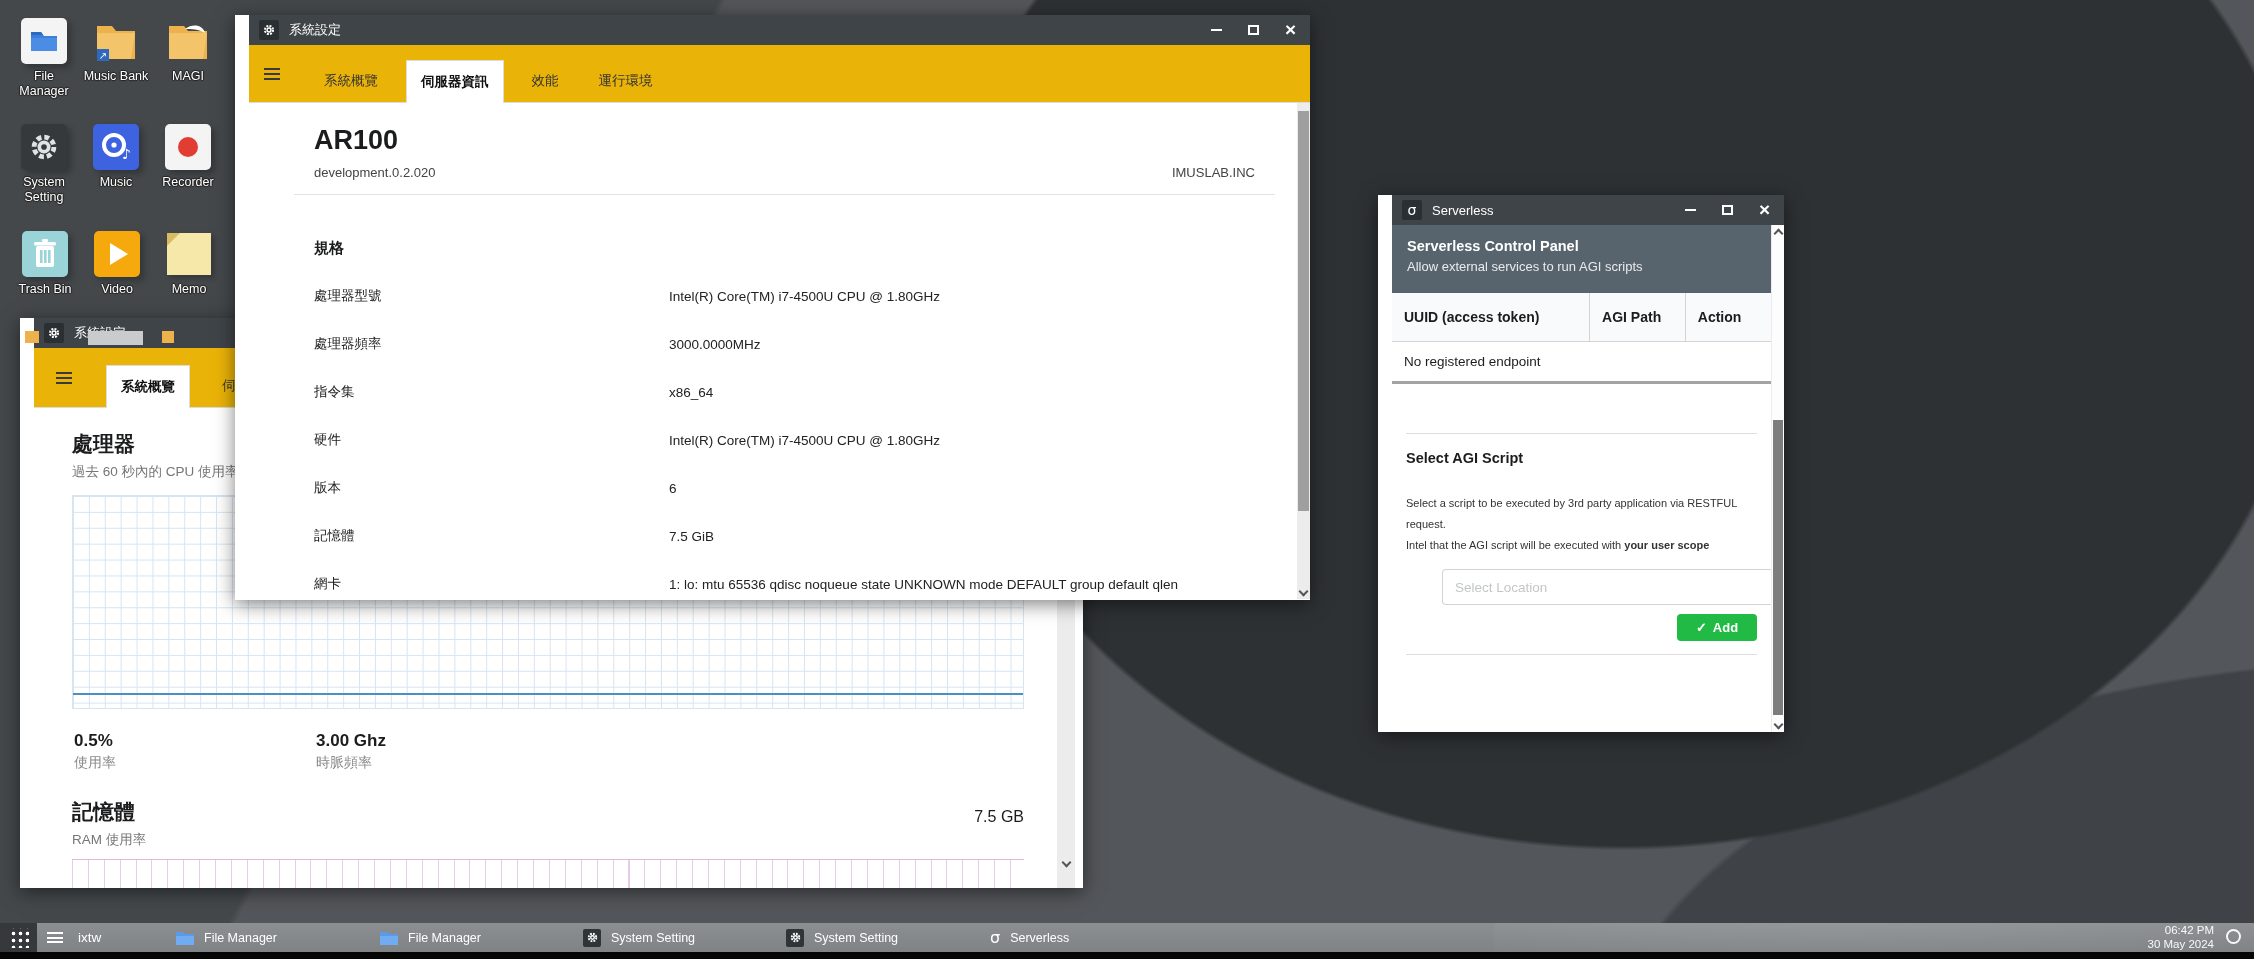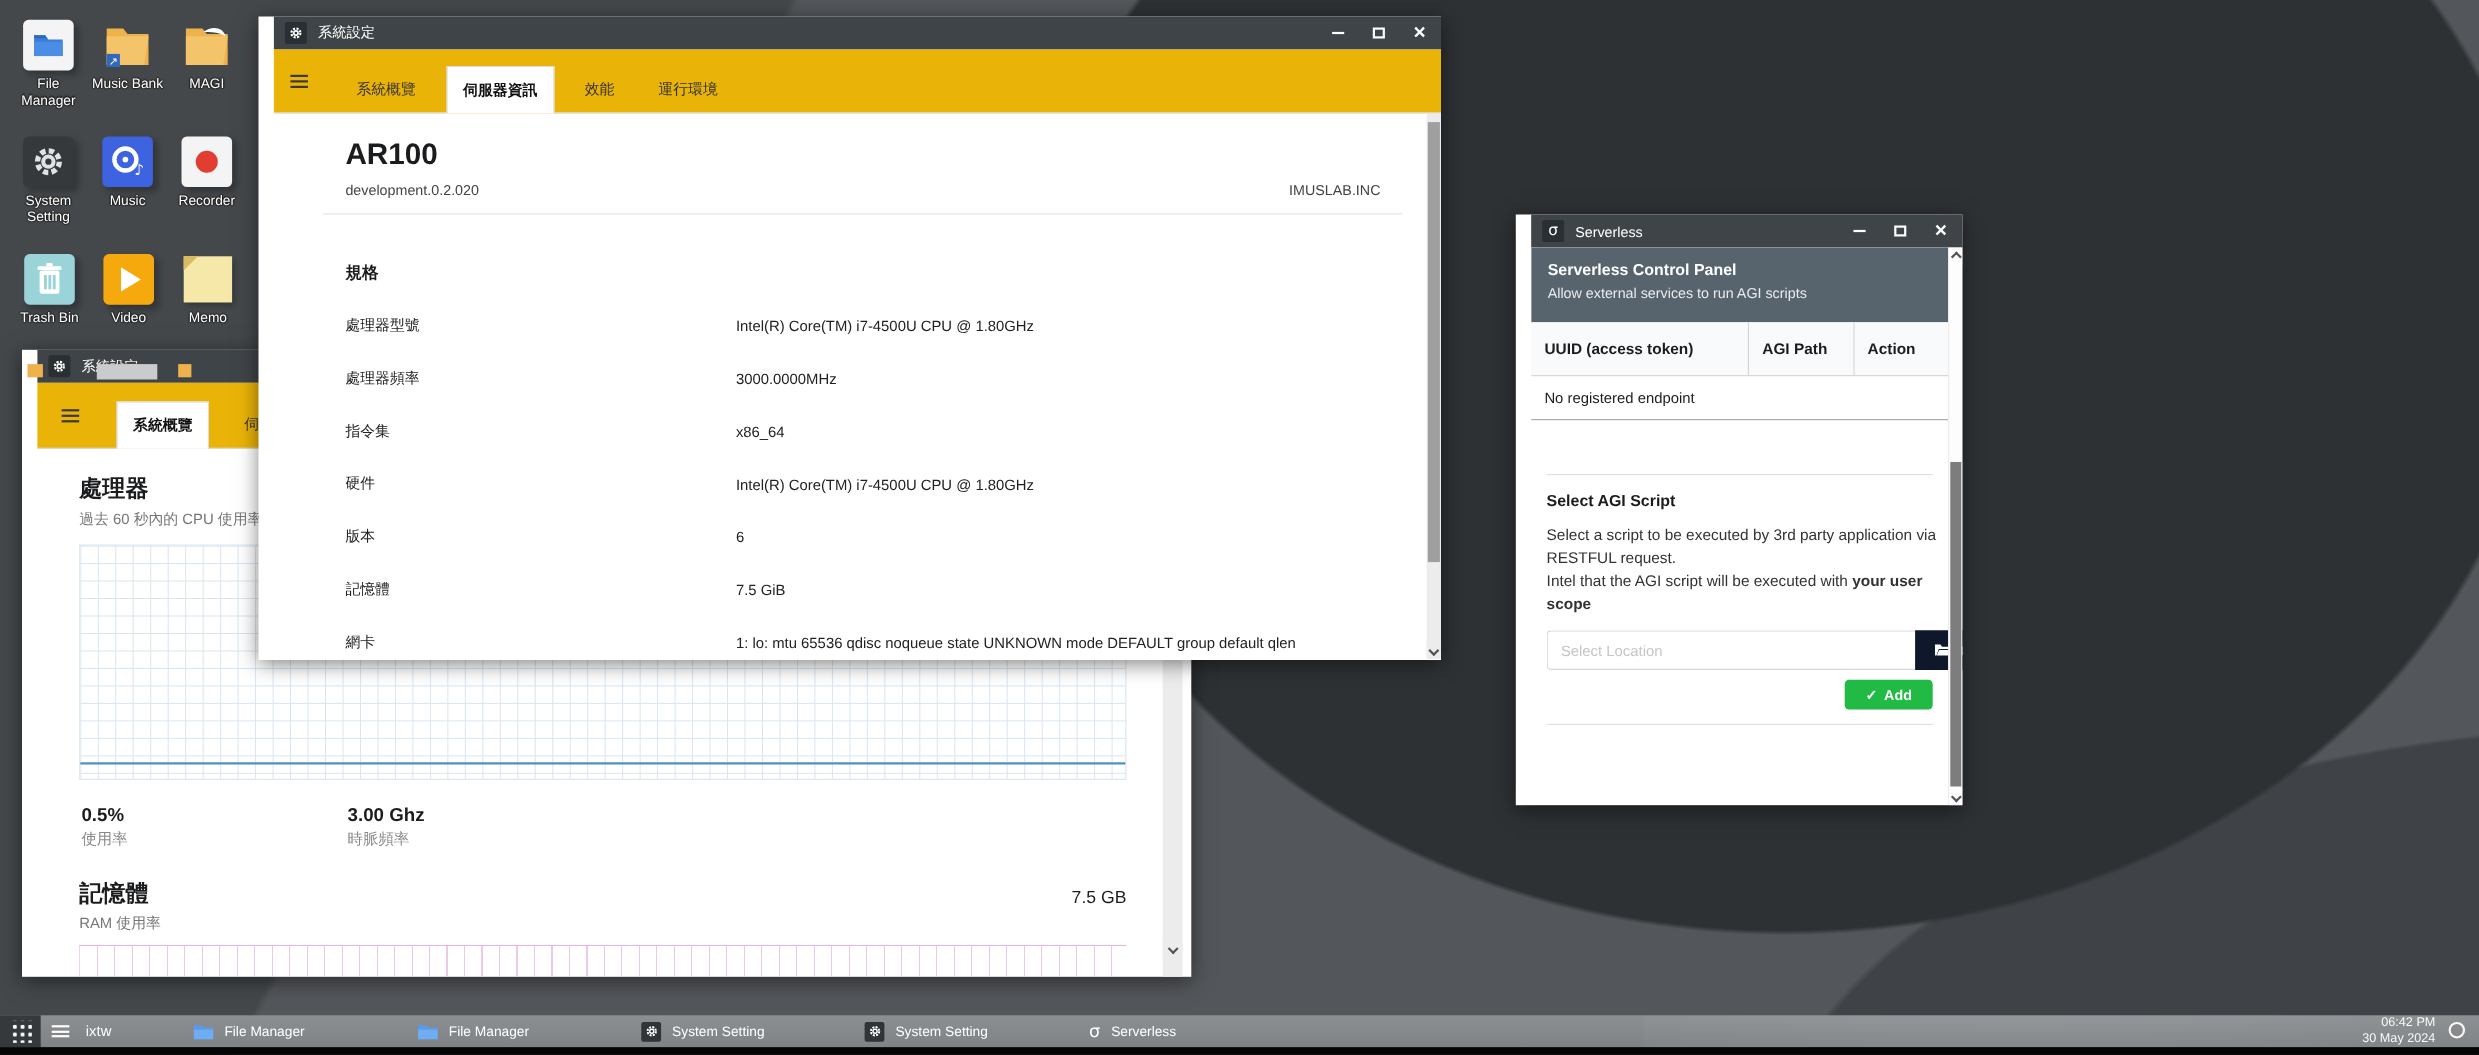--- a/index.html
+++ b/index.html
@@ -94,26 +94,26 @@
   #win-sl { left:1378px; top:195px; width:406px; height:537px; z-index:5; }
   #win-sl .content { position:relative; height:507px; overflow:hidden; padding-right:13px; }
   .sl-head { background:#57646d; color:#fff; padding:13px 15px; height:68px; }
   .sl-head .t { font-weight:bold; font-size:14.5px; }
   .sl-head .s { font-size:13px; margin-top:5px; color:#e9ebed; }
   .sl-table { font-size:13.5px; color:#1b1c1d; }
   .sl-thr { display:flex; background:#f9fafb; border-bottom:1px solid #d4d4d5; font-weight:bold; font-size:14px; }
   .sl-th { padding:16px 12px; }
   .sl-th + .sl-th { border-left:1px solid #d4d4d5; }
   .c1 { width:205px; } .c2 { width:99px; } .c3 { width:89px; }
-  .sl-empty { padding:12px; border-bottom:1px solid #a3a3a3; font-size:13.5px; color:#1b1c1d; }
+  .sl-empty { padding:12px; border-bottom:3px solid #a3a3a3; font-size:13.5px; color:#1b1c1d; }
   .sl-div { border:none; border-top:1px solid #dedede; margin:0 14px; }
   .sl-sec { padding:0 14px; }
   .sl-sec h4 { font-size:14.5px; color:#1b1c1d; margin-top:16px; }
-  .sl-note { font-size:14px; color:#333; line-height:21px; margin-top:12px; width:356px; }
-  .sl-inputrow { display:flex; margin-top:13px; height:36px; width:428px; }
+  .sl-note { font-size:11px; color:#333; line-height:21px; margin-top:27px; width:356px; }
+  .sl-inputrow { display:flex; margin-top:13px; height:36px; width:428px;margin-left:36px; }
   .sl-input { flex:1; border:1px solid #d4d4d5; border-right:none; border-radius:4px 0 0 4px; padding:0 12px; font-size:13.5px; color:#333; outline:none; font-family:"Liberation Sans",sans-serif; }
   .sl-input::placeholder { color:#c3c6c8; }
   .btn-open { width:93px; background:#0f172a; color:#fff; border:none; border-radius:0 4px 4px 0; font-size:13.5px; font-weight:bold; display:flex; align-items:center; justify-content:center; gap:7px; cursor:pointer; }
   .btn-add { margin:9px 0 0 auto; display:flex; align-items:center; justify-content:center; gap:6px; width:80px; height:27px; background:#21ba45; color:#fff; border:none; border-radius:4px; font-size:13px; font-weight:bold; cursor:pointer; }
   .sl-warn { font-size:11.5px; color:#3b3b3b; line-height:17.5px; margin-top:11px; width:360px; }
   .sl-scroll { position:absolute; right:0; top:0; bottom:0; width:13px; background:#fdfdfd; border-left:1px solid #ececec; }
   .sl-scroll .vthumb { background:#7d7d7d; }
 
   
   #taskbar { position:absolute; left:0; bottom:7px; height:29px; width:100%; z-index:10;

